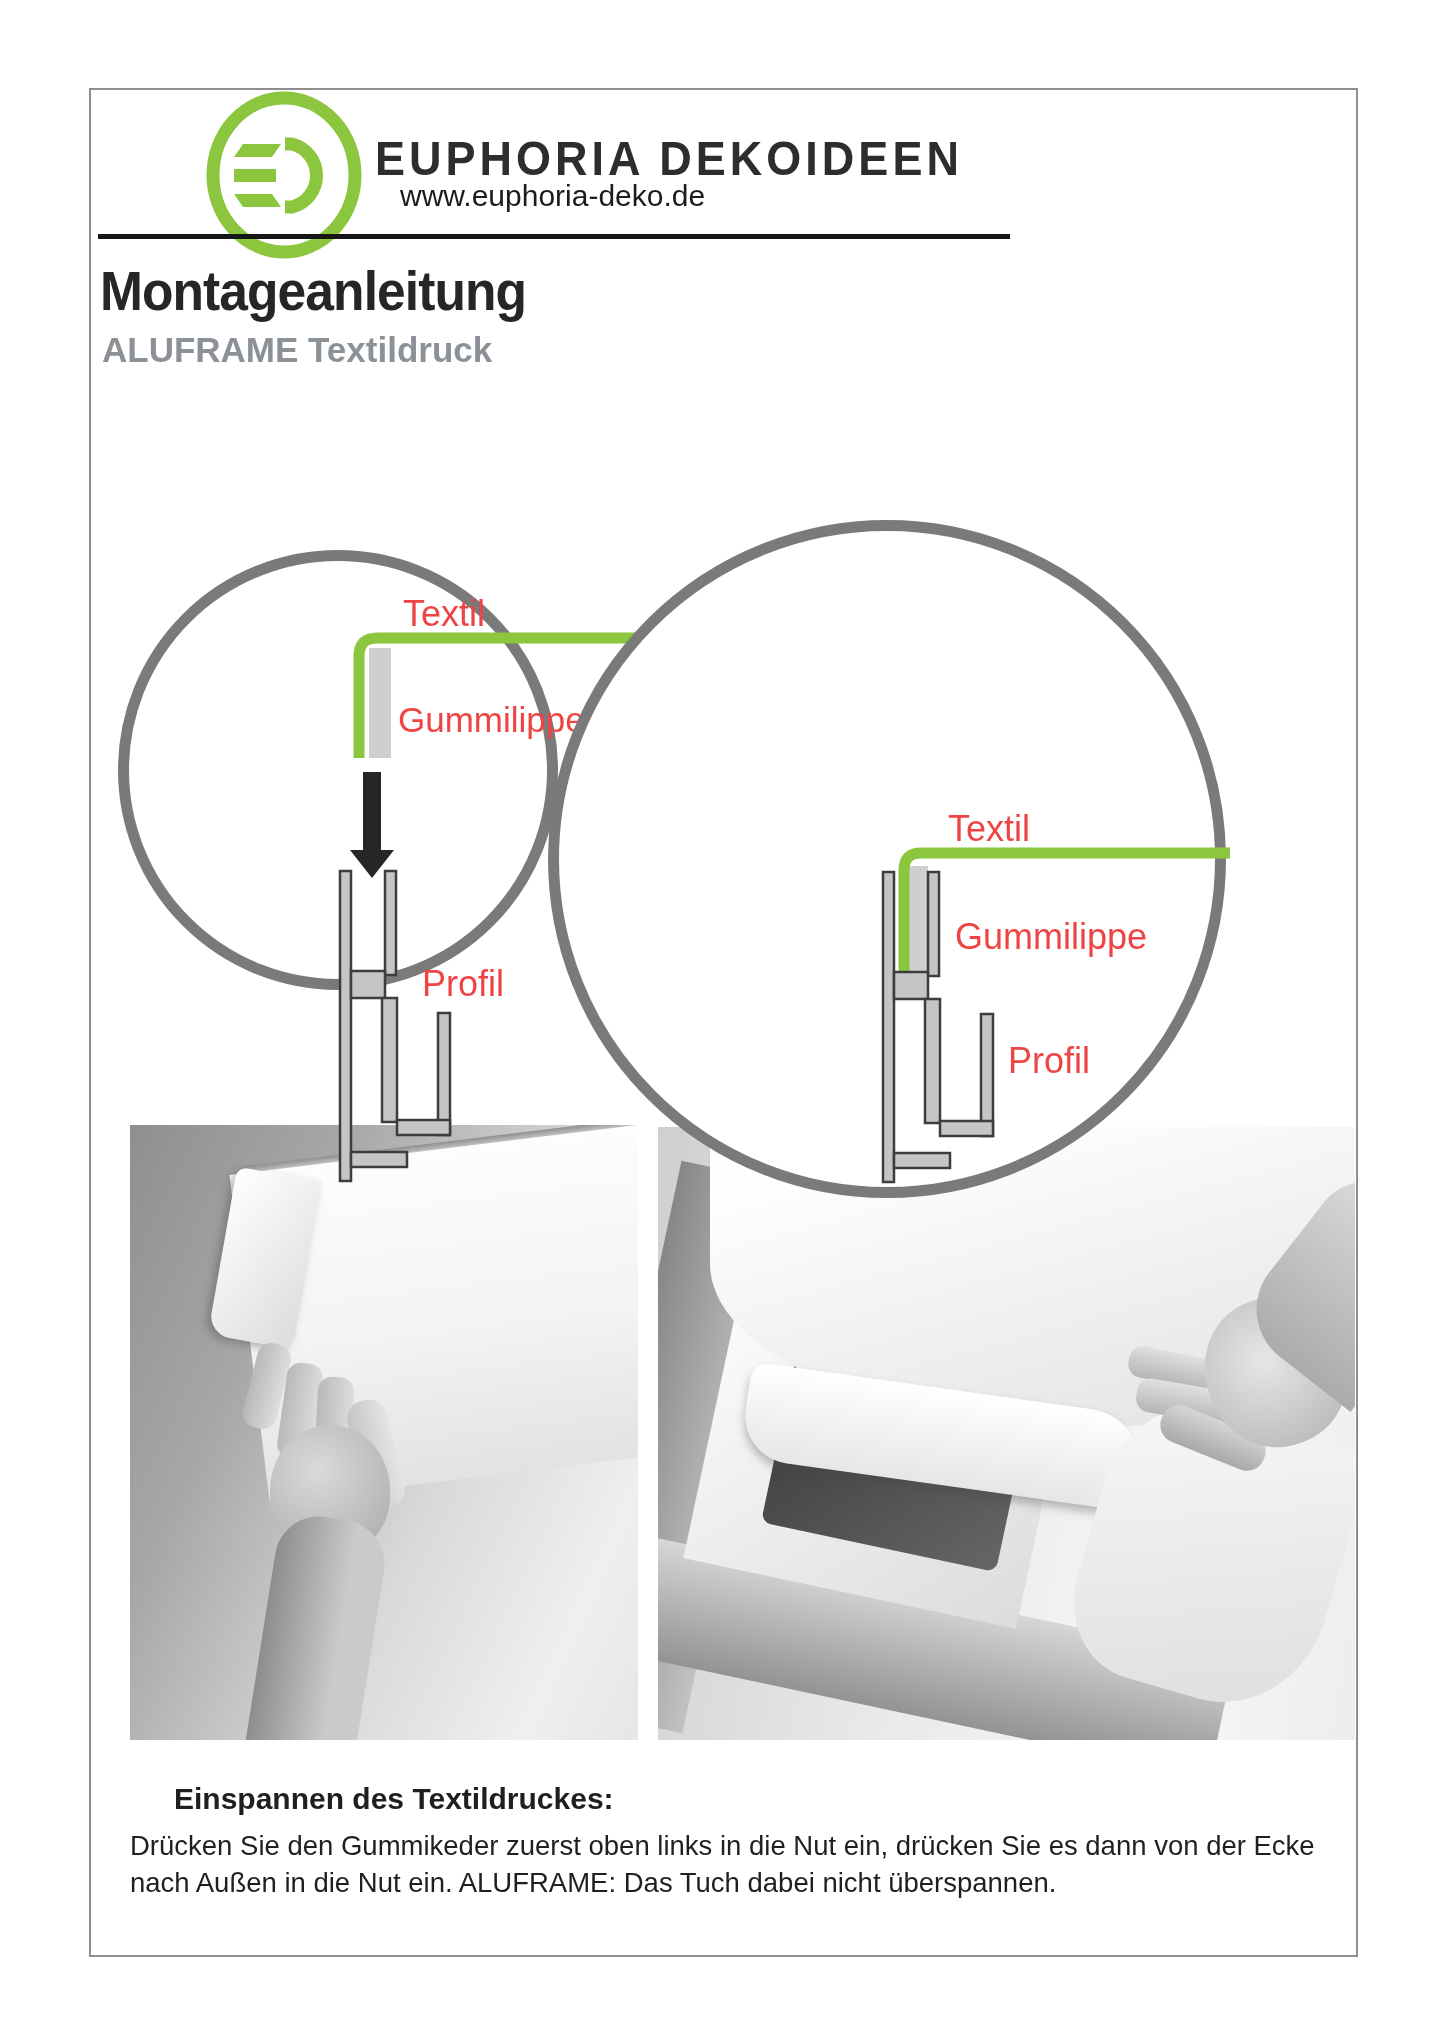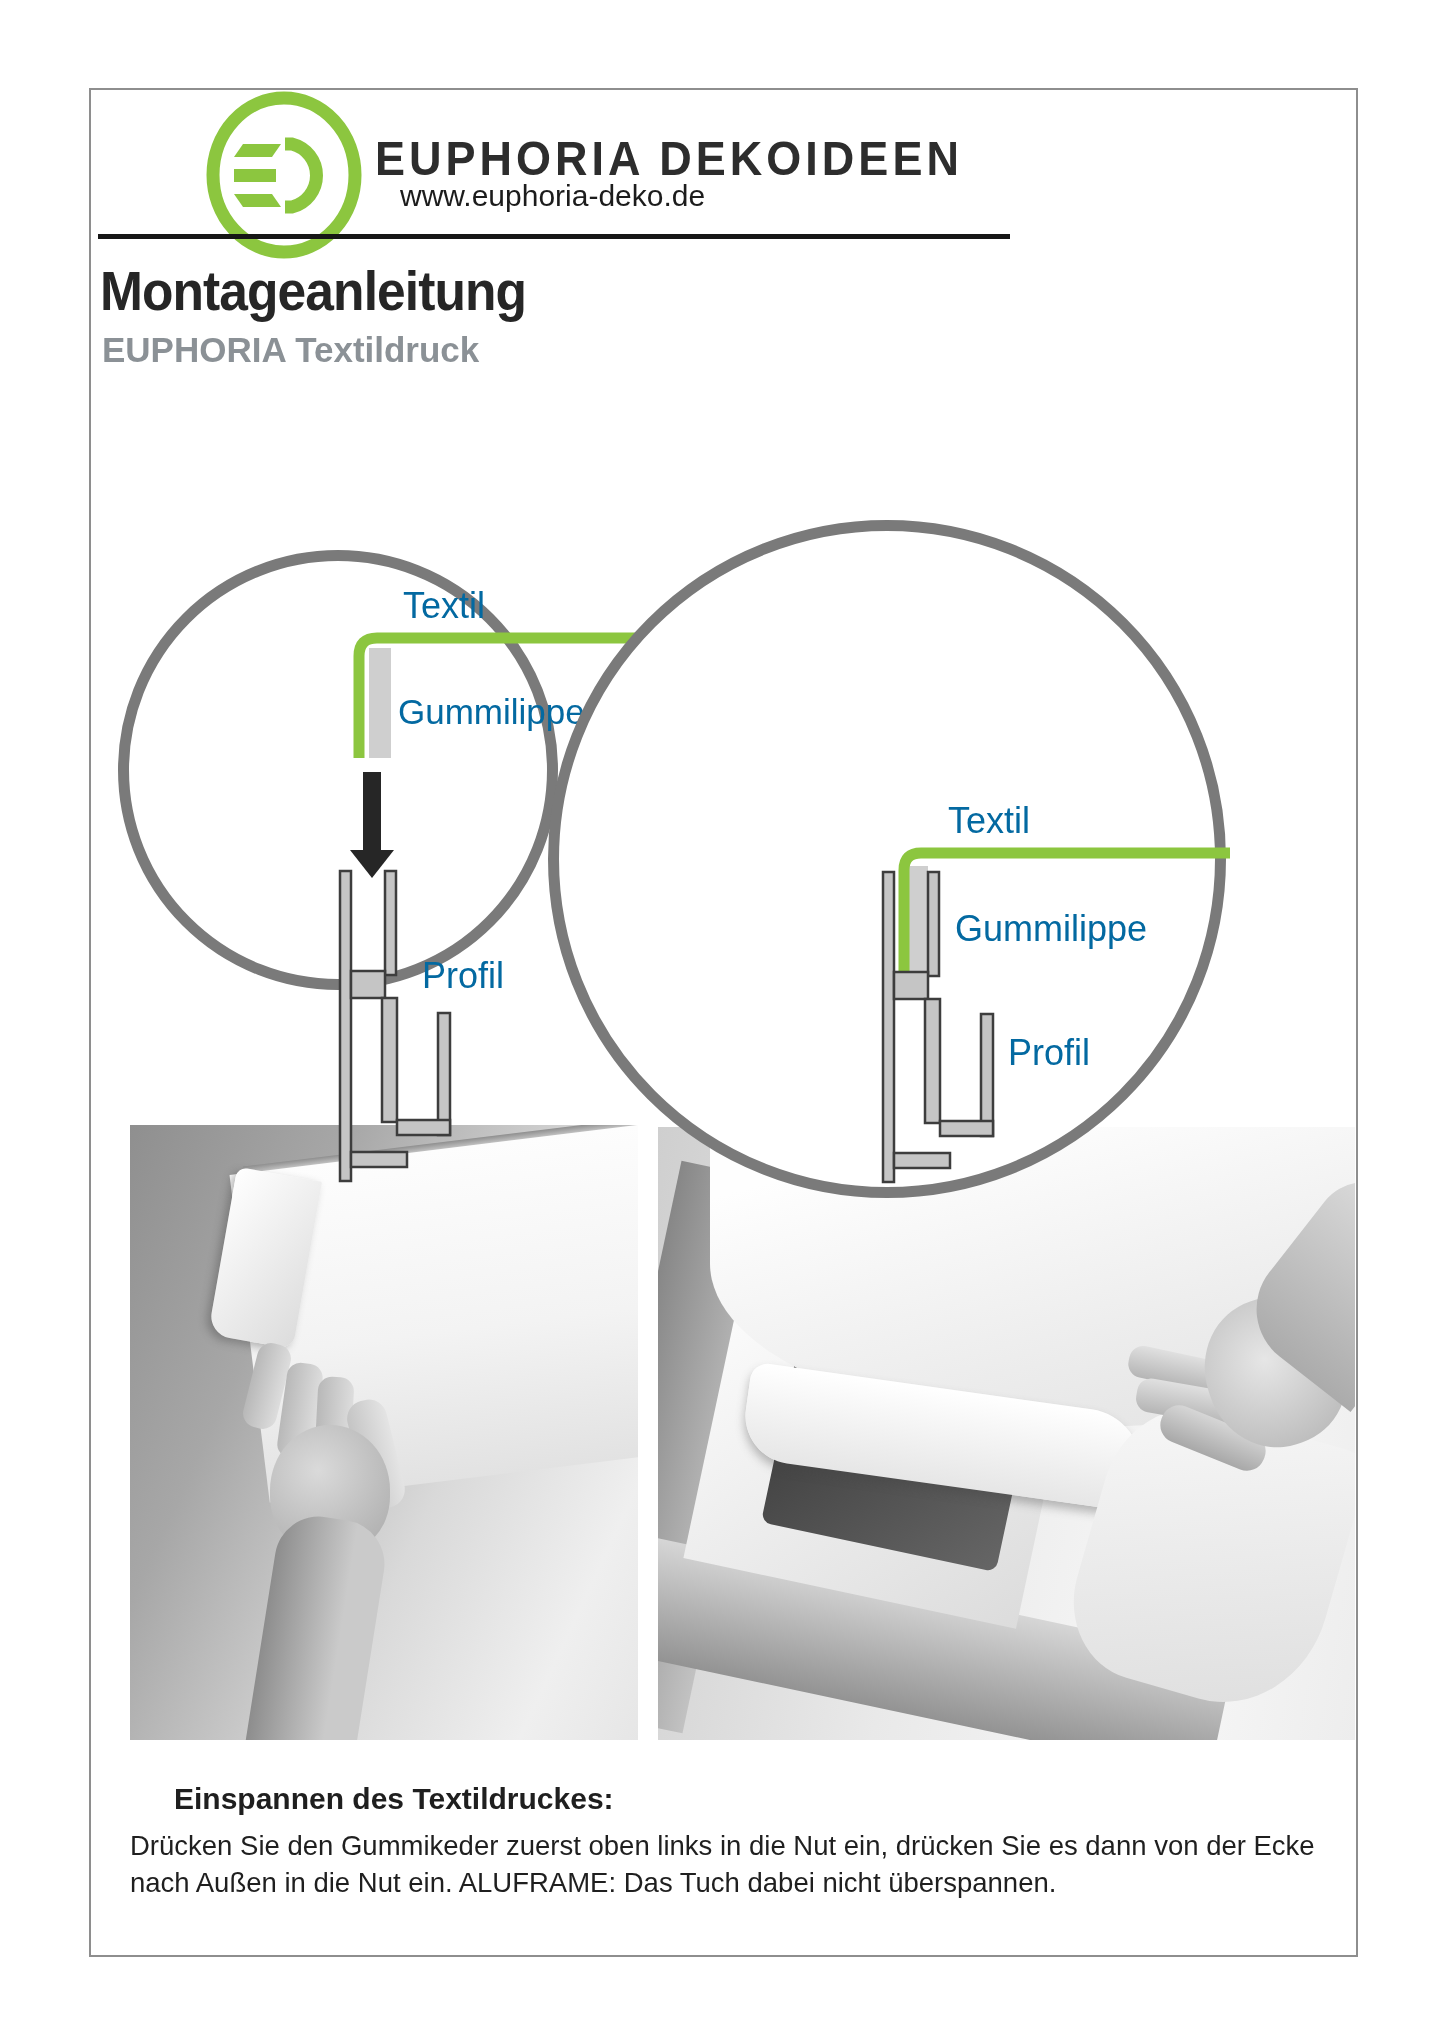--- a/index.html
+++ b/index.html
@@ -16,21 +16,21 @@
   .page-title{left:100px;top:258px;font-size:56px;font-weight:bold;color:var(--title-color);transform:scaleX(.92);transform-origin:left top;letter-spacing:-1px;}
   .page-subtitle{left:102px;top:330px;font-size:35px;font-weight:bold;color:var(--subtitle-color);}
 
   
   .circle{border-radius:50%;background:#ffffff;border:11px solid var(--circle-border);box-sizing:border-box;}
   .circle-left{left:118px;top:550px;width:440px;height:440px;z-index:2;}
   .circle-right{left:548px;top:520px;width:678px;height:678px;z-index:3;}
 
   .diagram-left{left:280px;top:560px;width:380px;height:650px;z-index:2;}
   .diagram-right{left:860px;top:560px;width:380px;height:650px;z-index:4;}
-  .dlabel{font-size:36px;color:#0369a1;white-space:nowrap;}
+  .dlabel{font-size:36px;color:#ef4444;white-space:nowrap;margin-top:8px;}
   .z2{z-index:2;} .z4{z-index:4;}
 
   .green-line{stroke:var(--green);stroke-width:11;fill:none;}
   .keder{fill:var(--keder-fill);}
   .profile{fill:var(--profile-fill);stroke:var(--profile-stroke);stroke-width:2.5;}
   .arrow{fill:#262626;}
 
   
   .photo{overflow:hidden;z-index:1;}
   .photo-left{left:130px;top:1125px;width:508px;height:615px;
@@ -96,21 +96,21 @@
     <rect x="31" y="79" width="42" height="13"></rect>
     <polygon points="31,104 69,104 78,117 40,117"></polygon>
     <path d="M82,54 h7 a32.5,32.5 0 0 1 0,63 h-7" fill="none" stroke="var(--green)" stroke-width="13"></path>
   </g>
 </svg>
 <div class="abs brand-word">EUPHORIA DEKOIDEEN</div>
 <div class="abs brand-url">www.euphoria-deko.de</div>
 <div class="abs rule"></div>
 
 <div class="abs page-title">Montageanleitung</div>
-<div class="abs page-subtitle">EUPHORIA Textildruck</div>
+<div class="abs page-subtitle">ALUFRAME Textildruck</div>
 
 <div class="abs circle circle-left"></div>
 
 <svg class="abs diagram-left" width="380" height="650" viewBox="0 0 380 650">
   <path class="green-line" d="M370,78 H97 Q79,78 79,96 V198"></path>
   <rect class="keder" x="89" y="88" width="22" height="110"></rect>
   <g>
     <rect class="arrow" x="83" y="212" width="18" height="82"></rect>
     <polygon class="arrow" points="70,290 114,290 92,318"></polygon>
   </g>

